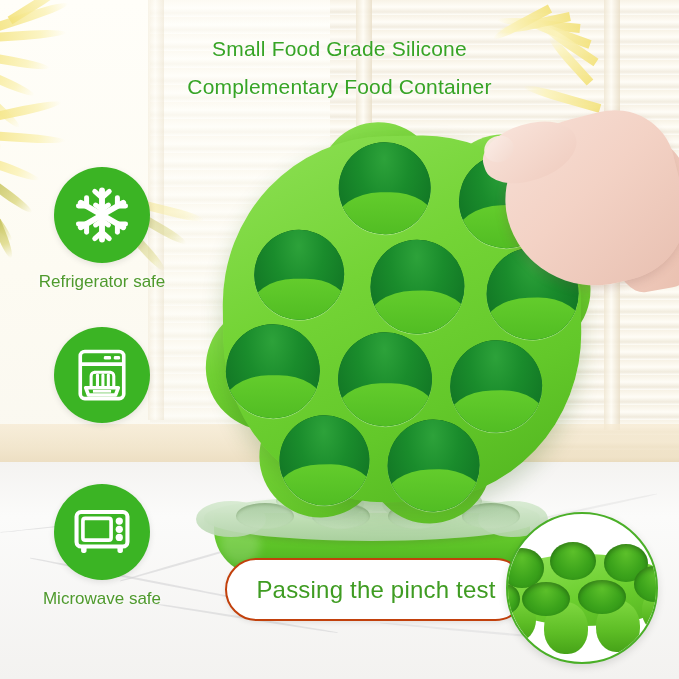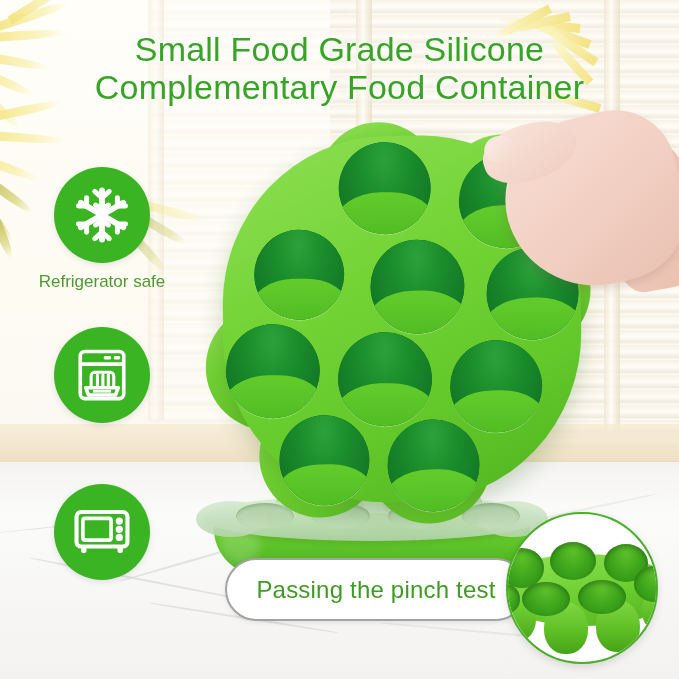--- a/index.html
+++ b/index.html
@@ -70,21 +70,21 @@
     transform-origin:0% 50%;
     opacity:.9;
   }
   .leaf.dark{background:linear-gradient(90deg,#b8b64a,#e0dc8e 70%,rgba(255,255,255,0));}
 
   
   .title{
     position:absolute;left:0;top:30px;width:679px;
     text-align:center;
     color:#37a426;
-    font-size:34px;
+    font-size:21px;
     line-height:38px;
     font-weight:400;
     letter-spacing:.2px;
     text-shadow:0 0 5px rgba(255,255,255,.95),0 0 12px rgba(255,255,255,.9);
   }
 
   
   .badge{position:absolute;width:200px;text-align:center;}
   .badge .puck{
     width:96px;height:96px;border-radius:50%;
@@ -196,21 +196,21 @@
     position:absolute;left:128px;top:44px;width:90px;height:150px;
     background:linear-gradient(120deg,#f3d4c8,#e9bead);
     border-radius:30% 40% 40% 30%;
     transform:rotate(-10deg);
   }
 
   
   .pill{
     position:absolute;left:225px;top:558px;width:298px;height:59px;
     background:#ffffff;
-    border:2px solid #a3a3a3;
+    border:2px solid #c2410c;
     border-radius:32px;
     box-shadow:0 2px 5px rgba(0,0,0,.08);
     display:flex;align-items:center;justify-content:center;
   }
   .pill span{
     color:#3f9c22;font-size:24px;letter-spacing:.2px;
   }
 
   
   .inset{
@@ -405,20 +405,21 @@
       <svg width="60" height="56" viewBox="0 0 66 58">
         <rect x="5" y="7" width="56" height="38" rx="5" ry="5" fill="none" stroke="#fff" stroke-width="4.5"></rect>
         <rect x="12" y="14" width="31" height="24" rx="2.5" fill="none" stroke="#fff" stroke-width="4"></rect>
         <circle cx="52" cy="17" r="4" fill="#fff"></circle>
         <circle cx="52" cy="26" r="4" fill="#fff"></circle>
         <circle cx="52" cy="35" r="4" fill="#fff"></circle>
         <rect x="10" y="45" width="6" height="7" rx="2" fill="#fff"></rect>
         <rect x="50" y="45" width="6" height="7" rx="2" fill="#fff"></rect>
       </svg>
     </div>
+    <div class="blabel">Microwave safe</div>
   </div>
 
   <div class="pill">
     <span>Passing the pinch test</span>
   </div>
 
   <div class="inset">
     <div class="inset-tray">
       <div class="ipad" style="left:0px;top:14px;width:185px;height:72px;"></div>
       <div class="ilobe" style="left:2px;top:54px;width:42px;height:48px;"></div>

